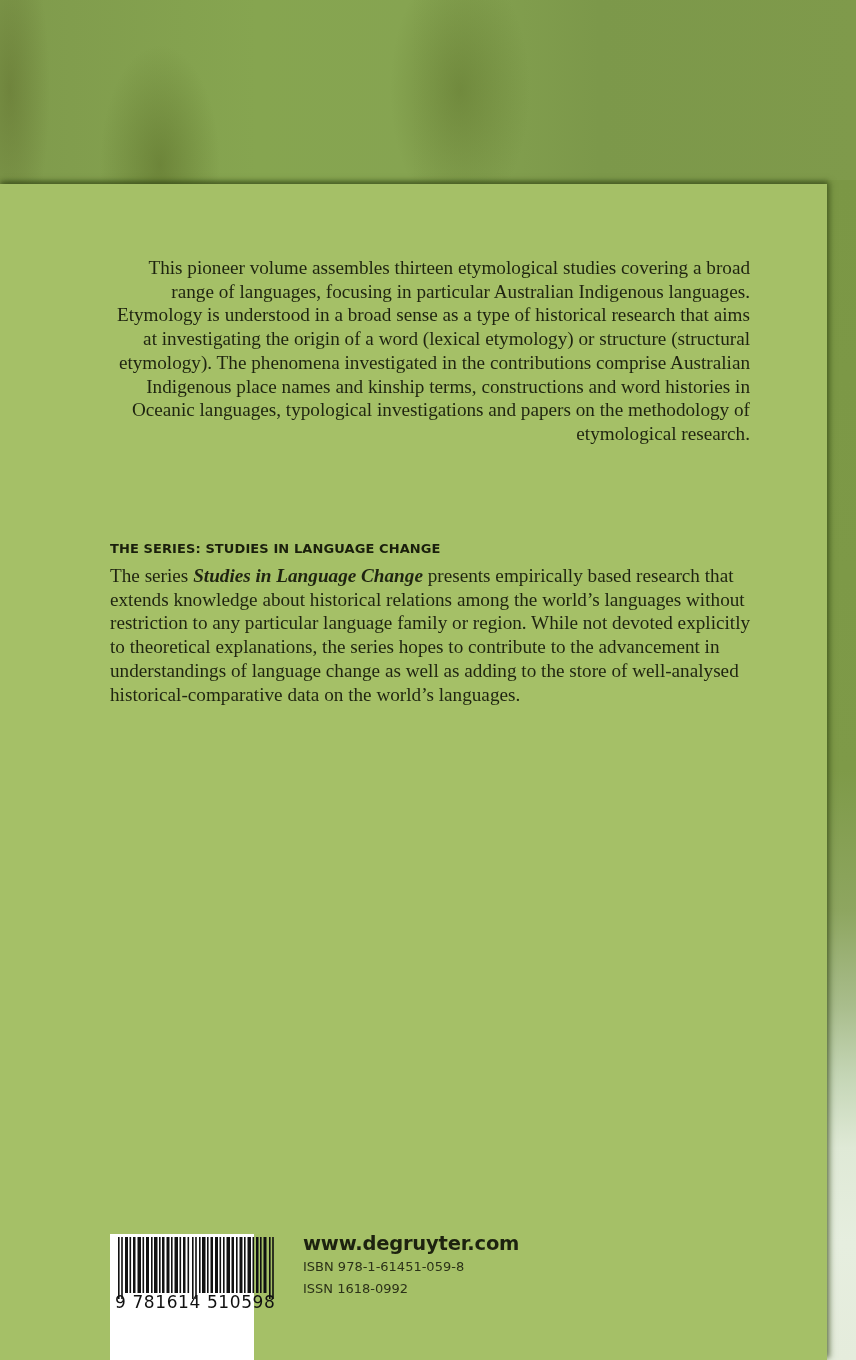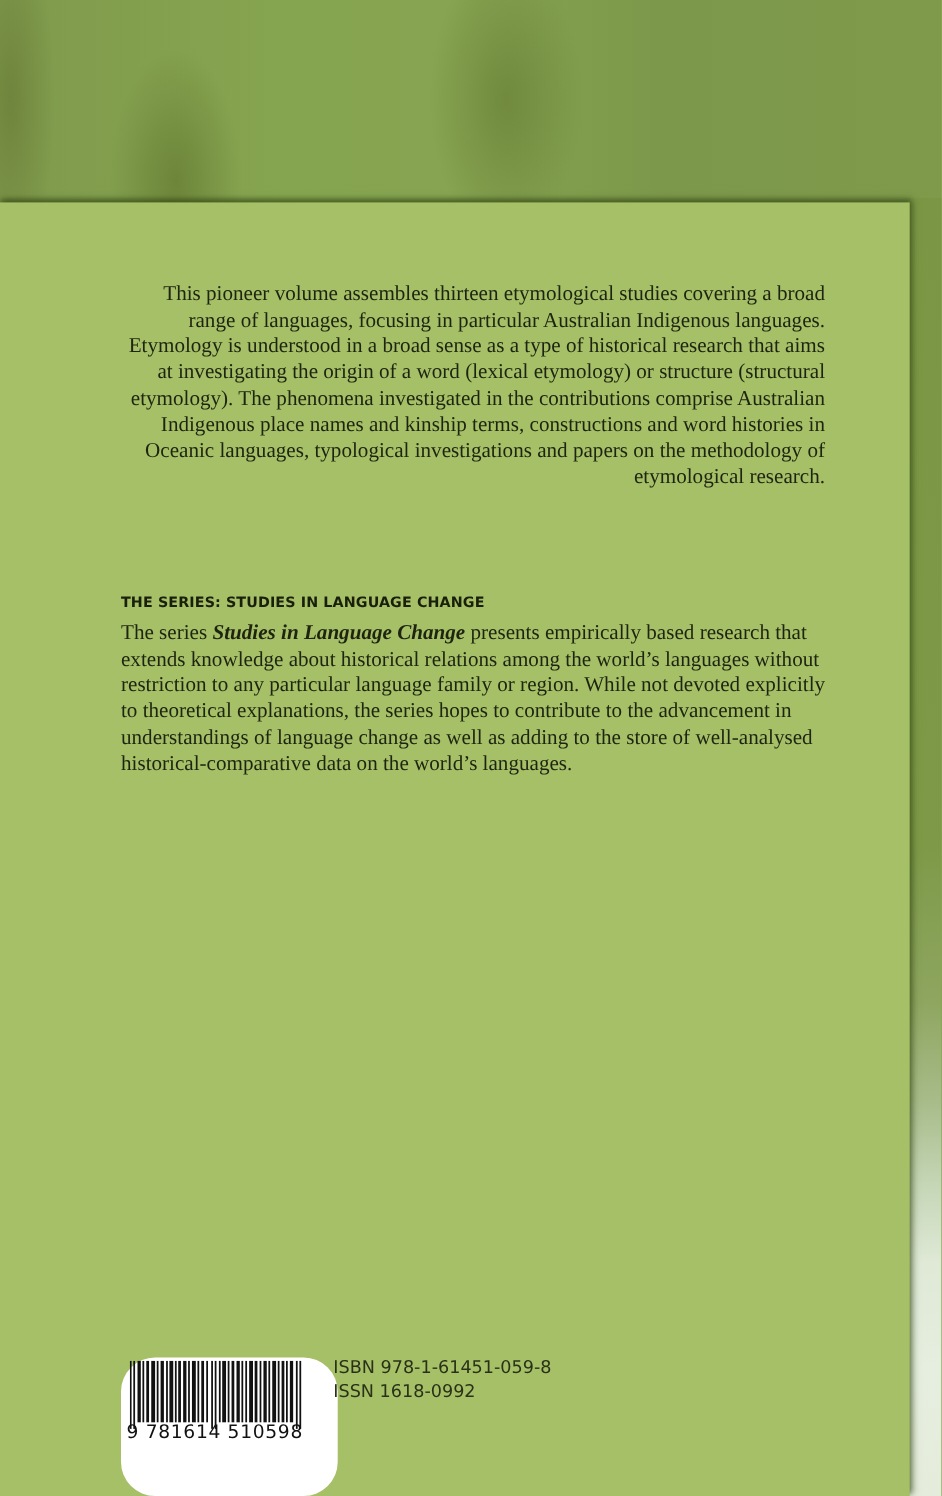--- a/index.html
+++ b/index.html
@@ -37,36 +37,35 @@
       position: absolute; left: 110px; top: 541px;
       font-family: "DejaVu Sans", sans-serif; font-weight: bold;
       font-size: 13px; letter-spacing: 0.1px; color: #1a1f0c; margin: 0;
     }
     .series-body {
       position: absolute; left: 110px; top: 564px; width: 650px;
       font-size: 19.2px; line-height: 23.7px; color: #1f2410; margin: 0;
     }
     .series-body i { font-style: italic; font-weight: bold; }
     .barcode-box {
-      position: absolute; left: 110px; top: 1234px; width: 197px; height: 126px;
+      position: absolute; left: 110px; top: 1234px; width: 144px; height: 126px;
       background: #ffffff;
-      border-radius: 31px;
     }
     .barcode-svg { position: absolute; left: 8px; top: 3px; }
     .barcode-digits {
       position: absolute; left: 5px; top: 59px; width: 165px;
       font-family: "DejaVu Sans", sans-serif; font-size: 17px; letter-spacing: 0.6px;
       color: #111; white-space: nowrap; line-height: 18px;
     }
     .pub {
       position: absolute; left: 303px; top: 1232px;
       font-family: "DejaVu Sans", sans-serif; color: #1d220f;
     }
     .pub .url { font-weight: bold; font-size: 19.5px; line-height: 24px; letter-spacing: -0.2px; }
-    .pub .line { font-size: 16px; line-height: 22px; color: #2b3118; }
+    .pub .line { font-size: 13px; line-height: 22px; color: #2b3118; }
   </style>
 </head>
 <body>
 
 <div class="bg"></div>
 <div class="bg-right"></div>
 
 <div class="panel"></div>
 
 <p class="blurb">This pioneer volume assembles thirteen etymological studies covering a broad range of languages, focusing in particular Australian Indigenous languages. Etymology is understood in a broad sense as a type of historical research that aims at investigating the origin of a word (lexical etymology) or structure (structural etymology). The phenomena investigated in the contributions comprise Australian Indigenous place names and kinship terms, constructions and word histories in Oceanic languages, typological investigations and papers on the methodology of etymological research.</p>
@@ -115,15 +114,16 @@
       <rect x="142" y="0" width="1.6" height="56"></rect>
       <rect x="145.5" y="0" width="3" height="56"></rect>
       <rect x="151" y="0" width="1.6" height="62"></rect>
       <rect x="154.2" y="0" width="1.6" height="62"></rect>
     </g>
   </svg>
   <div class="barcode-digits">9 781614 510598</div>
 </div>
 
 <div class="pub">
+  <div class="url">www.degruyter.com</div>
   <div class="line">ISBN 978-1-61451-059-8</div>
   <div class="line">ISSN 1618-0992</div>
 </div>
 
 </body></html>

